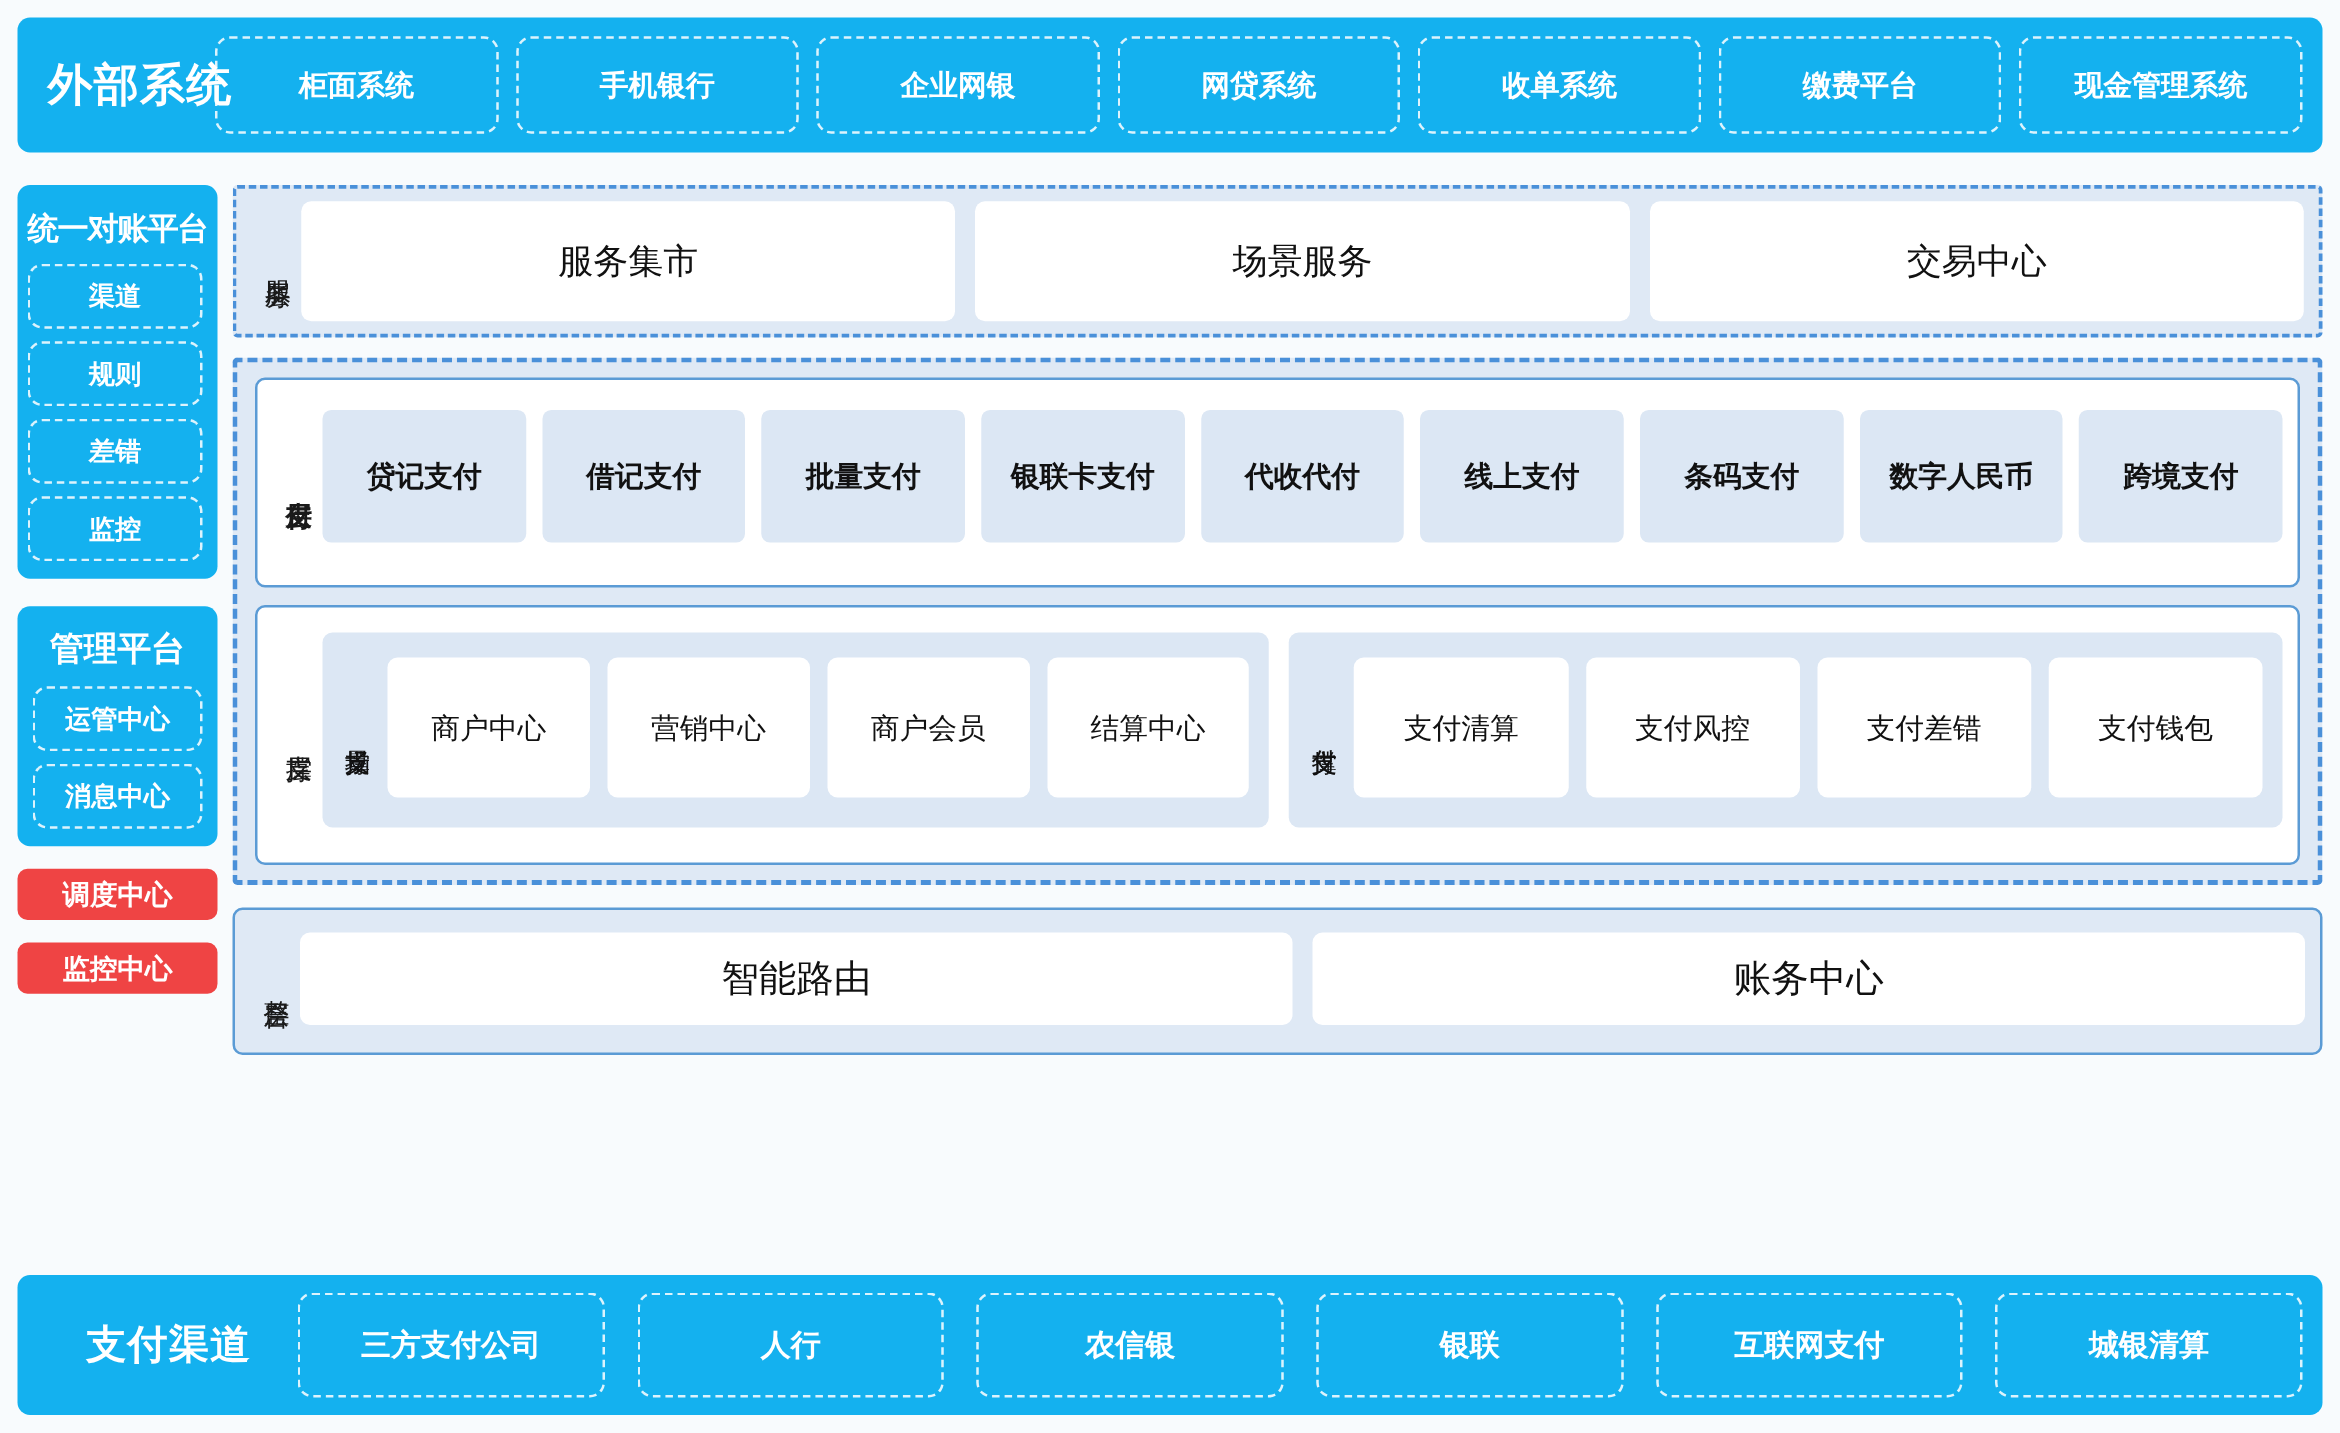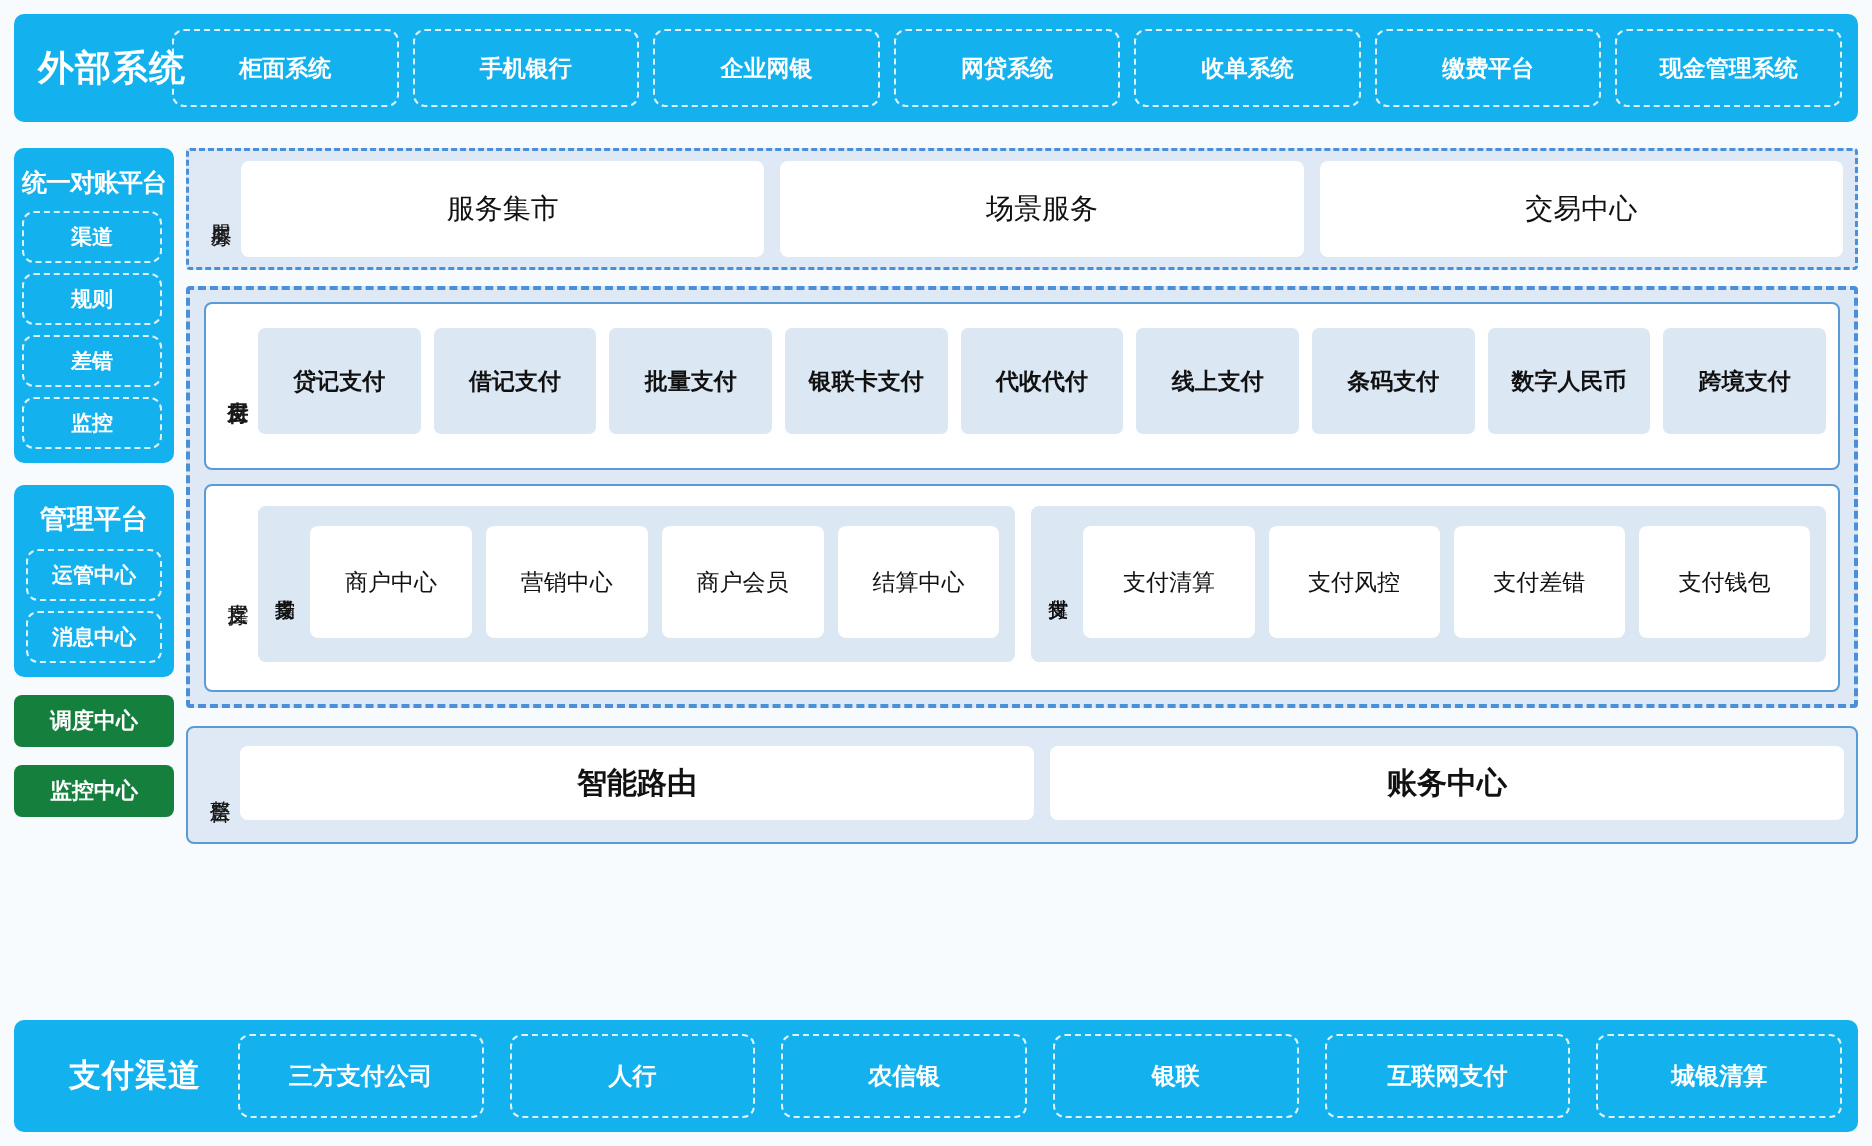--- a/index.html
+++ b/index.html
@@ -89,23 +89,23 @@
     display: flex; flex-direction: column;
   }
   .panel-mgmt .panel-title {
     color: #fff; font-size: 27px; font-weight: bold;
     text-align: center; padding: 6px 0 12px 0; white-space: nowrap;
   }
   .panel-mgmt .sub { height: 52px; margin-bottom: 10px; font-size: 21px; }
   .panel-mgmt .sub:last-child { margin-bottom: 0; }
 
   .solo-bar {
-    background: #15803d;
-    border-radius: 8px;
-    height: 52px;
+    background: #ef4444;
+    border-radius: 8px;
+    height: 41px;
     margin-top: 18px;
     display: flex; align-items: center; justify-content: center;
     color: #fff; font-size: 22px; font-weight: bold;
     white-space: nowrap;
   }
 
   
   .main-area {
     position: absolute;
     left: 186px; top: 148px;
@@ -196,21 +196,21 @@
   
   .int-box {
     margin-top: 18px;
     border: 2px solid #5b9bd5;
     border-radius: 8px;
     background: #dfe9f5;
     padding: 10px 12px;
     display: flex; align-items: stretch;
     height: 118px;
   }
-  .int-cards { display: flex; flex: 1; gap: 16px; padding: 8px 0 12px 0; font-weight: bold;}
+  .int-cards { display: flex; flex: 1; gap: 16px; padding: 8px 0 12px 0;}
   .int-card {
     flex: 1;
     background: #ffffff;
     border-radius: 8px;
     display: flex; align-items: center; justify-content: center;
     font-size: 30px; color: #111;
   }
 
   
   .bottom-row {

